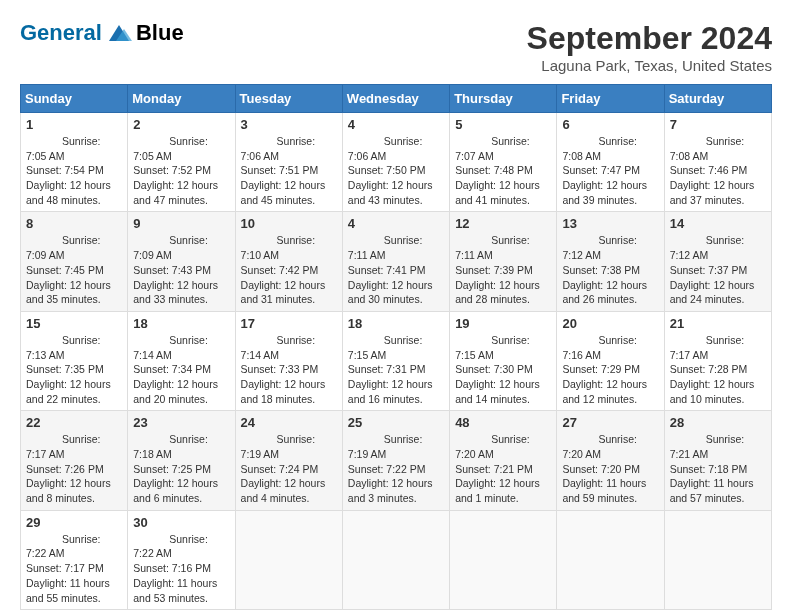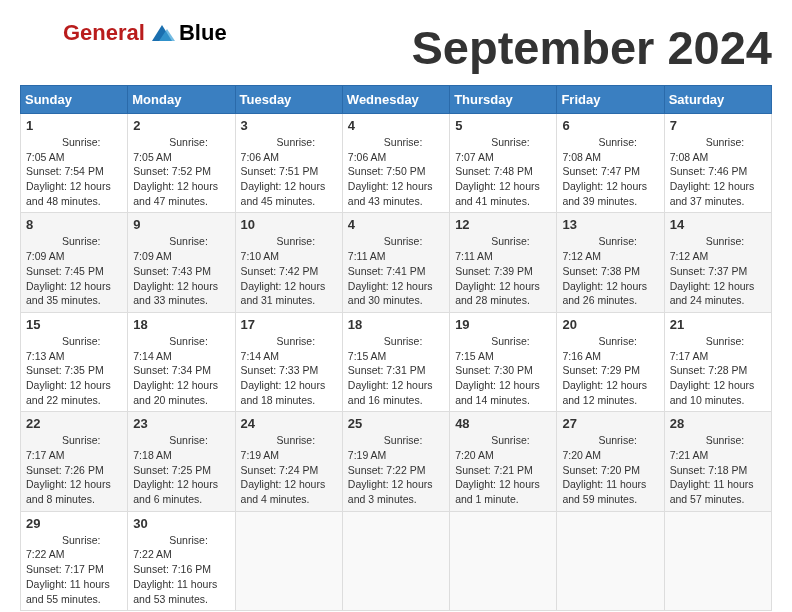--- a/index.html
+++ b/index.html
@@ -21,30 +21,30 @@
       flex-direction: column;
       align-items: flex-start;
     }
     .logo-text {
       display: flex;
       align-items: center;
       font-size: 22px;
       font-weight: bold;
       color: #333;
     }
-    .logo-general { color: #b91c1c; margin-left: 43px; }
+    .logo-general { color: #0369a1; }
     .logo-blue { color: #000000; }
     .logo-icon {
       width: 30px;
       height: 24px;
       margin: 0 2px;
     }
     .title-section { text-align: right; }
     .month-title {
-      font-size: 47px;
+      font-size: 32px;
       font-weight: bold;
       color: #333;
     }
     .location {
       font-size: 15px;
       color: #555;
     }
     .calendar {
       width: 100%;
       border-collapse: collapse;
@@ -100,20 +100,21 @@
       <span class="logo-general">General</span>
       <svg class="logo-icon" viewBox="0 0 30 24">
         <polygon points="5,20 15,4 25,20" fill="#1a6faf"></polygon>
         <polygon points="12,20 20,8 28,20" fill="#3a9fd5" opacity="0.7"></polygon>
       </svg>
       <span class="logo-blue">Blue</span>
     </div>
   </div>
   <div class="title-section">
     <div class="month-title">September 2024</div>
+    <div class="location">Laguna Park, Texas, United States</div>
   </div>
 </div>
 
 <table class="calendar">
   <thead>
     <tr>
     <th>Sunday</th>
         <th>Monday</th>
         <th>Tuesday</th>
         <th>Wednesday</th>

